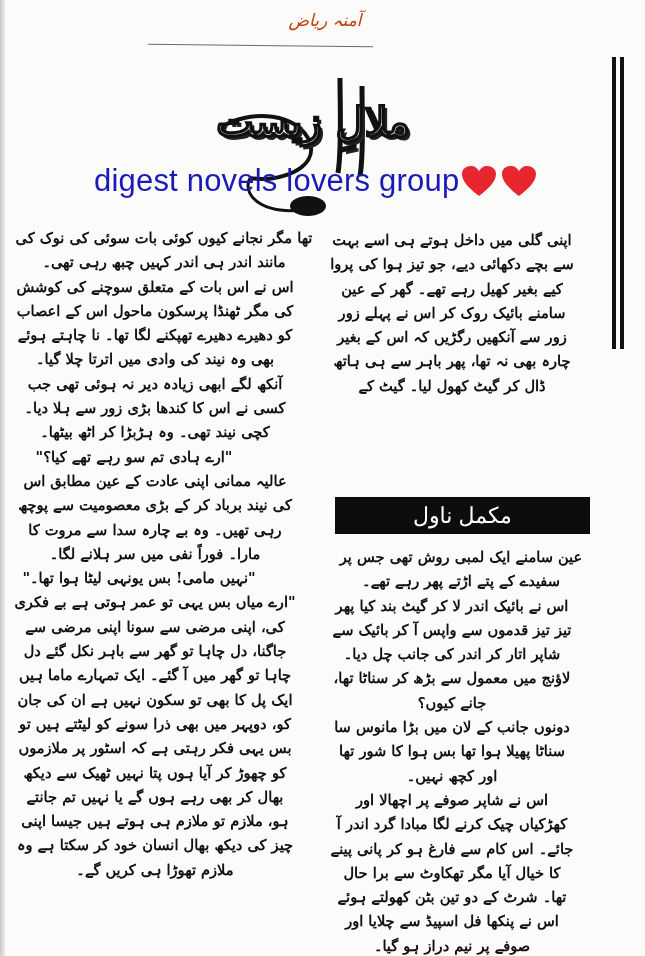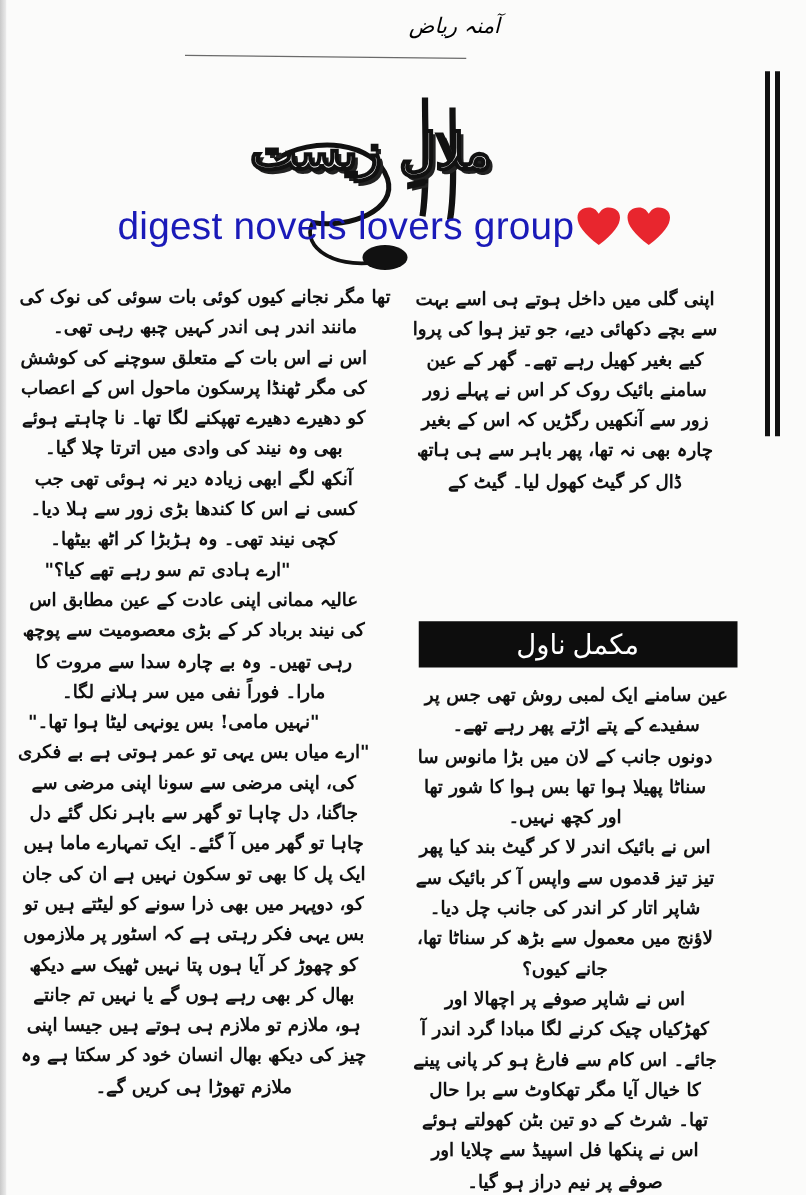--- a/index.html
+++ b/index.html
@@ -8,34 +8,34 @@
       background: #fbfbfa;
     }
     body { position: relative; font-family: "DejaVu Sans", sans-serif; color: #111; }
 
     .left-edge {
       position: absolute; left: 0; top: 0; width: 5px; height: 956px;
       background: linear-gradient(to right, #c9c9c9, #ececec);
     }
 
     .author {
-      position: absolute; left: 250px; top: 10px; width: 150px; text-align: right;
-      font-family: "DejaVu Serif", serif; font-size: 17px; direction: rtl; color: #000000;
+      position: absolute; left: 250px; top: 10px; width: 150px; text-align: center;
+      font-family: "DejaVu Serif", serif; font-size: 17px; direction: rtl; color: #c2410c;
       font-style: italic;
     }
     .author-rule {
       position: absolute; left: 148px; top: 45px; width: 225px; height: 1px; background: #6a6a6a;
       transform: rotate(0.6deg);
     }
 
     .title-art {
       position: absolute; left: 190px; top: 68px; width: 240px; height: 150px;
     }
     .title-text {
-      position: absolute; left: 200px; top: 98px; width: 210px; text-align: left;
+      position: absolute; left: 200px; top: 98px; width: 210px; text-align: right;
       font-family: "DejaVu Serif", serif; font-size: 40px; font-weight: bold; direction: rtl;
       color: #fff;
       -webkit-text-stroke: 2px #111;
       text-shadow: 3px 3px 0 #222;
       letter-spacing: -1px;
     }
 
     .watermark {
       position: absolute; left: 58px; top: 163px;
       font-family: "Liberation Sans", sans-serif; font-size: 31px; color: #1a1ab8;
@@ -60,21 +60,21 @@
     .col-right { left: 330px; top: 228px; width: 262px; }
     .col-right-lower { left: 330px; top: 545px; width: 262px; }
     .col-left { left: 14px; top: 226px; width: 300px; }
 
     .banner {
       position: absolute; left: 335px; top: 497px; width: 255px; height: 37px;
       background: #0d0d0d; display: flex; align-items: center; justify-content: flex-start;
       padding-left: 78px;
     }
     .banner span {
-      font-family: Liberation Serif, serif; font-size: 22px; color: #fff; direction: rtl;
+      font-family: Liberation Sans, sans-serif; font-size: 22px; color: #fff; direction: rtl;
     }
   </style>
 </head>
 <body>
 
 <div class="left-edge"></div>
 
 <div class="author">آمنہ ریاض</div>
 <div class="author-rule"></div>
 
@@ -103,22 +103,22 @@
 <div class="col col-right">
   <p class="indent">اپنی گلی میں داخل ہوتے ہی اسے بہت سے بچے دکھائی دیے، جو تیز ہوا کی پروا کیے بغیر کھیل رہے تھے۔ گھر کے عین سامنے بائیک روک کر اس نے پہلے زور زور سے آنکھیں رگڑیں کہ اس کے بغیر چارہ بھی نہ تھا، پھر باہر سے ہی ہاتھ ڈال کر گیٹ کھول لیا۔ گیٹ کے</p>
 </div>
 
 <div class="banner">
   <span>مکمل ناول</span>
 </div>
 
 <div class="col col-right-lower">
   <p>عین سامنے ایک لمبی روش تھی جس پر سفیدے کے پتے اڑتے پھر رہے تھے۔</p>
+  <p class="indent">اس نے بائیک اندر لا کر گیٹ بند کیا پھر تیز تیز قدموں سے واپس آ کر بائیک سے شاپر اتار کر اندر کی جانب چل دیا۔ لاؤنج میں معمول سے بڑھ کر سناٹا تھا، جانے کیوں؟</p>
   <p class="indent">دونوں جانب کے لان میں بڑا مانوس سا سناٹا پھیلا ہوا تھا بس ہوا کا شور تھا اور کچھ نہیں۔</p>
-  <p class="indent">اس نے بائیک اندر لا کر گیٹ بند کیا پھر تیز تیز قدموں سے واپس آ کر بائیک سے شاپر اتار کر اندر کی جانب چل دیا۔ لاؤنج میں معمول سے بڑھ کر سناٹا تھا، جانے کیوں؟</p>
   <p class="indent">اس نے شاپر صوفے پر اچھالا اور کھڑکیاں چیک کرنے لگا مبادا گرد اندر آ جائے۔ اس کام سے فارغ ہو کر پانی پینے کا خیال آیا مگر تھکاوٹ سے برا حال تھا۔ شرٹ کے دو تین بٹن کھولتے ہوئے اس نے پنکھا فل اسپیڈ سے چلایا اور صوفے پر نیم دراز ہو گیا۔</p>
 
 </div>
 
 <div class="col col-left">
   <p>تھا مگر نجانے کیوں کوئی بات سوئی کی نوک کی مانند اندر ہی اندر کہیں چبھ رہی تھی۔</p>
   <p class="indent">اس نے اس بات کے متعلق سوچنے کی کوشش کی مگر ٹھنڈا پرسکون ماحول اس کے اعصاب کو دھیرے دھیرے تھپکنے لگا تھا۔ نا چاہتے ہوئے بھی وہ نیند کی وادی میں اترتا چلا گیا۔</p>
   <p class="indent">آنکھ لگے ابھی زیادہ دیر نہ ہوئی تھی جب کسی نے اس کا کندھا بڑی زور سے ہلا دیا۔ کچی نیند تھی۔ وہ ہڑبڑا کر اٹھ بیٹھا۔</p>
   <p class="indent" style="padding-right:60px;">"ارے ہادی تم سو رہے تھے کیا؟"</p>
   <p class="indent">عالیہ ممانی اپنی عادت کے عین مطابق اس کی نیند برباد کر کے بڑی معصومیت سے پوچھ رہی تھیں۔ وہ بے چارہ سدا سے مروت کا مارا۔ فوراً نفی میں سر ہلانے لگا۔</p>

